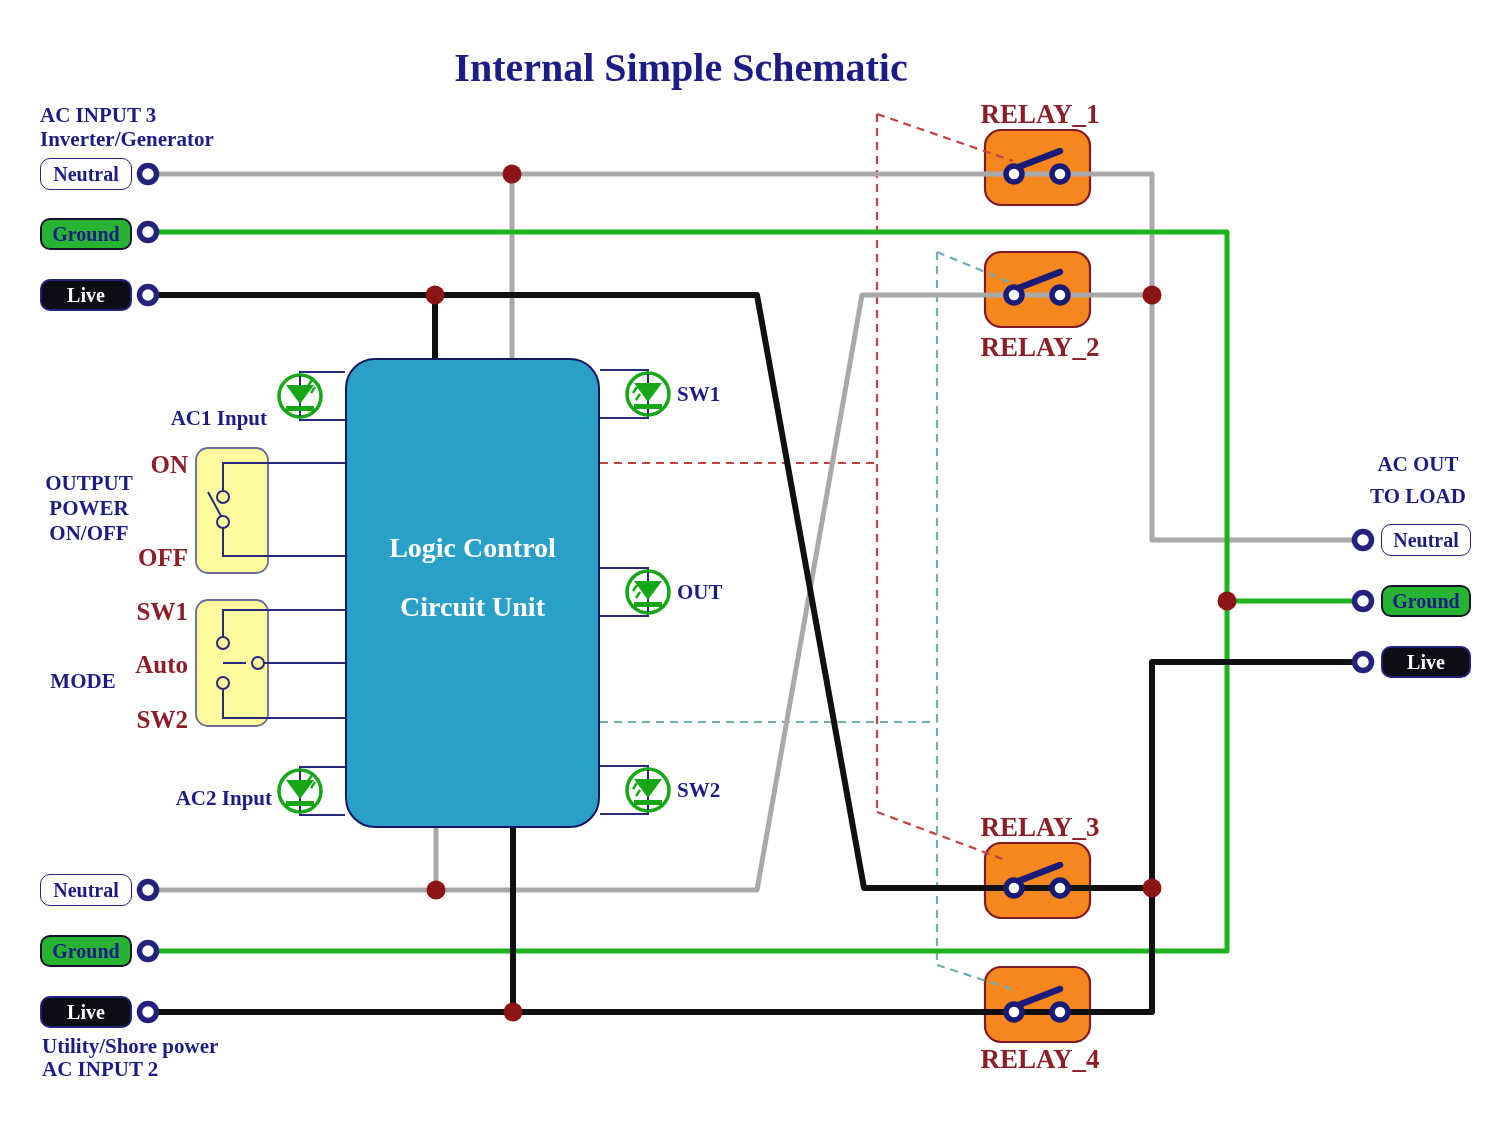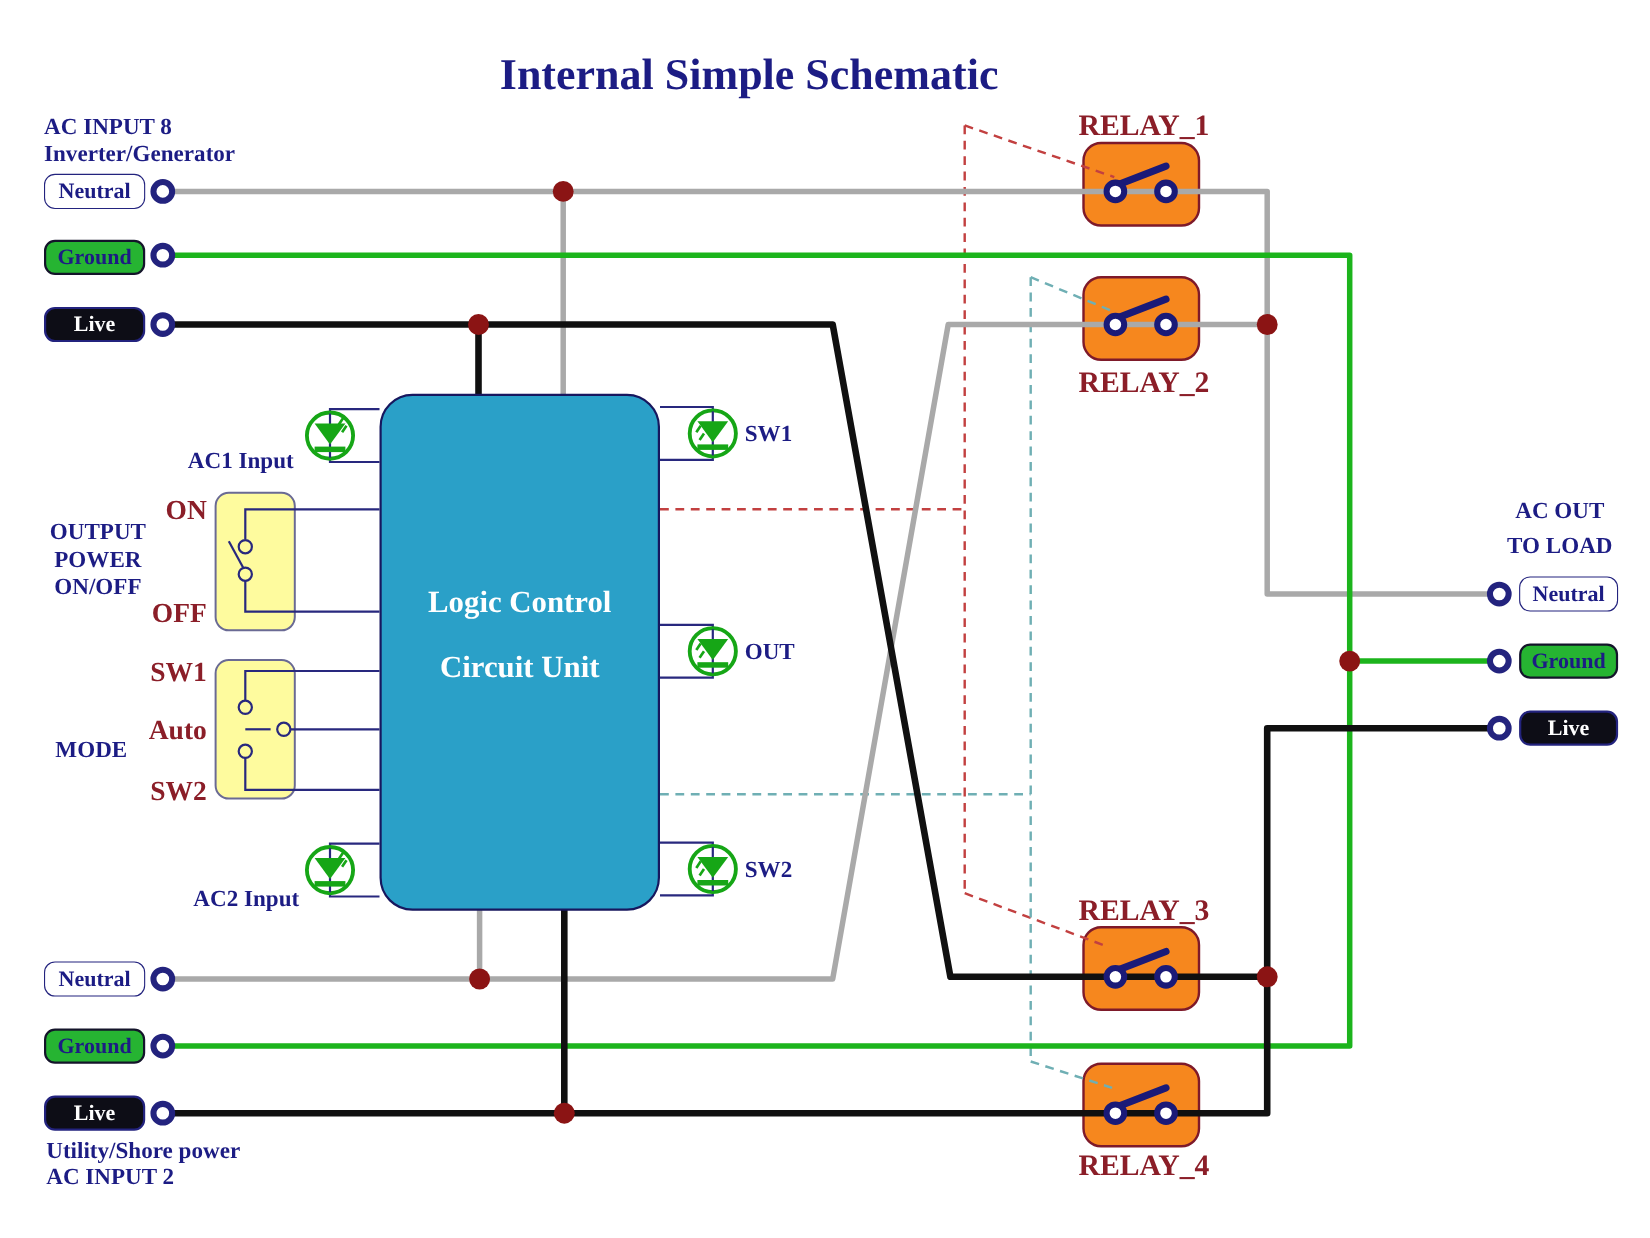--- a/index.html
+++ b/index.html
@@ -190,21 +190,21 @@
     </g>
   </svg>
 
   <div id="logicbox">
     <div class="logictext" style="top:231px;">Circuit Unit</div>
     <div class="logictext" style="top:172px;">Logic Control</div>
   </div>
 
   <div class="label title" style="left:381px;top:44px;width:600px;">Internal Simple Schematic</div>
 
-  <div class="label hdr" style="left:40px;top:103px;">AC INPUT 8</div>
+  <div class="label hdr" style="left:40px;top:103px;">AC INPUT 3</div>
   <div class="label hdr" style="left:40px;top:127px;">Inverter/Generator</div>
 
   <div class="term neutral" style="left:40px;top:158px;">Neutral</div>
   <div class="term ground" style="left:40px;top:218px;">Ground</div>
   <div class="term live" style="left:40px;top:279px;">Live</div>
 
   <div class="term neutral" style="left:40px;top:874px;">Neutral</div>
   <div class="term ground" style="left:40px;top:935px;">Ground</div>
   <div class="term live" style="left:40px;top:996px;">Live</div>
   <div class="label hdr" style="left:42px;top:1034px;">Utility/Shore power</div>
@@ -215,21 +215,21 @@
   <div class="label hdr" style="left:44px;top:521px;width:90px;text-align:center;">ON/OFF</div>
   <div class="label hdr" style="left:50px;top:669px;width:66px;text-align:center;">MODE</div>
 
   <div class="label swlbl" style="left:128px;top:451px;">ON</div>
   <div class="label swlbl" style="left:128px;top:544px;">OFF</div>
   <div class="label swlbl" style="left:128px;top:598px;">SW1</div>
   <div class="label swlbl" style="left:128px;top:651px;">Auto</div>
   <div class="label swlbl" style="left:128px;top:706px;">SW2</div>
 
   <div class="label ledlbl right-align" style="left:119px;top:384px;width:148px;margin-top:22px;">AC1 Input</div>
-  <div class="label ledlbl right-align" style="left:124px;top:805px;width:148px;">AC2 Input</div>
+  <div class="label ledlbl right-align" style="left:124px;top:786px;width:148px;">AC2 Input</div>
   <div class="label ledlbl" style="left:677px;top:382px;">SW1</div>
   <div class="label ledlbl" style="left:677px;top:580px;">OUT</div>
   <div class="label ledlbl" style="left:677px;top:778px;">SW2</div>
 
   <div class="label relaylbl" style="left:965px;top:99px;">RELAY_1</div>
   <div class="label relaylbl" style="left:965px;top:332px;">RELAY_2</div>
   <div class="label relaylbl" style="left:965px;top:812px;">RELAY_3</div>
   <div class="label relaylbl" style="left:965px;top:1044px;">RELAY_4</div>
 
   <div class="label hdr outblock" style="left:1358px;top:452px;text-align:center;">AC OUT</div>

